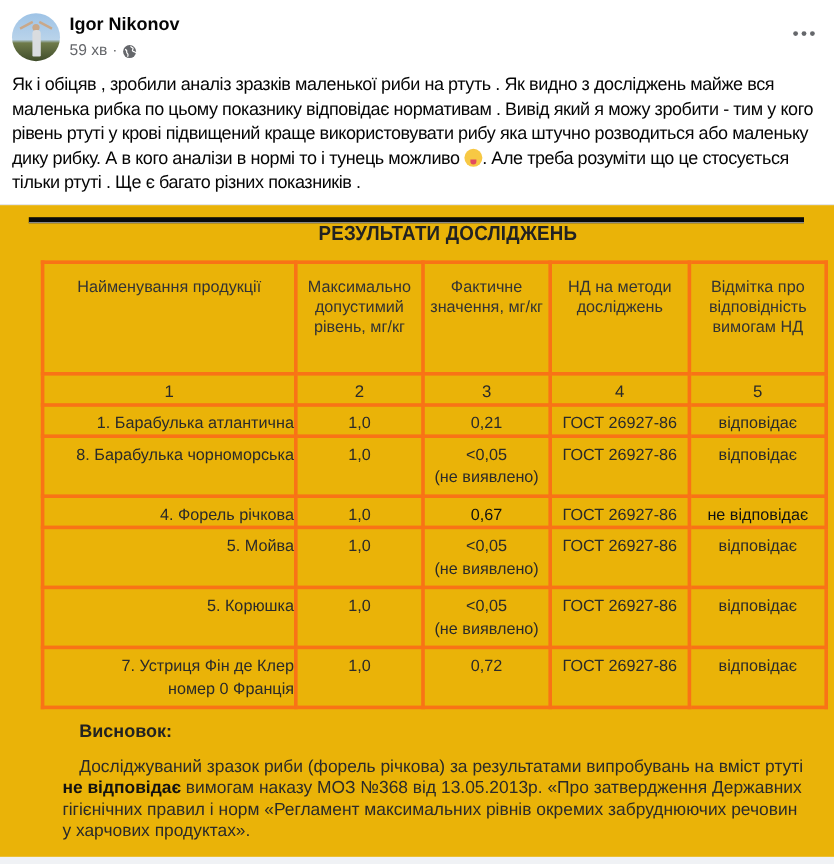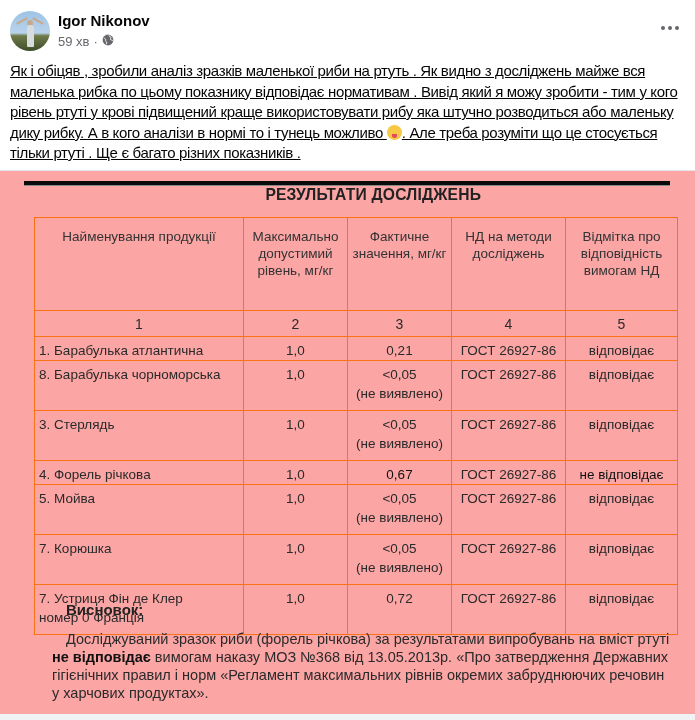--- a/index.html
+++ b/index.html
@@ -32,73 +32,72 @@
     .avatar .arm-l { left: 6px; transform: rotate(-28deg); }
     .avatar .arm-r { left: 22px; transform: rotate(28deg); }
     .author-name {
       position: absolute; left: 58px; top: 12px;
       font-size: 15px; font-weight: bold; color: #050505;
       cursor: pointer;
     }
     .post-meta {
       position: absolute; left: 58px; top: 34px;
       font-size: 13px; color: #65676b;
-      display: flex; align-items: flex-start;
+      display: flex; align-items: flex-end;
     }
     .post-meta .dot { margin: 0 4px; }
     .globe-icon { width: 12px; height: 12px; display: inline-block; }
     .more-button {
       position: absolute; left: 656px; top: 20px; width: 28px; height: 16px;
       display: flex; align-items: center; justify-content: center; gap: 3px;
       cursor: pointer;
     }
     .more-button span { width: 4px; height: 4px; border-radius: 50%; background: #65676b; display: block; }
 
     
     .post-text {
       position: absolute; left: 10px; top: 61px; width: 680px;
       font-size: 15px; line-height: 20.5px; color: #050505;
       letter-spacing: -0.35px;
-      text-decoration: underline;
     }
     .emoji {
       display: inline-block; width: 15px; height: 15px; border-radius: 50%;
       background: #f7c844; vertical-align: -2px; position: relative;
     }
     .emoji::after {
       content: ""; position: absolute; left: 5px; top: 9px; width: 5px; height: 4px;
       background: #e24b5e; border-radius: 0 0 3px 3px;
     }
 
     
     .photo {
       position: absolute; left: 0; top: 170px; width: 695px; height: 550px;
-      background: #fca5a5; border-top: 1px solid #e4e6eb; overflow: hidden;
+      background: #eab308; border-top: 1px solid #e4e6eb; overflow: hidden;
       cursor: pointer;
     }
     .doc-bar {
       position: absolute; left: 24px; top: 10px; width: 646px; height: 4px;
       background: #0a0a0a; border-bottom: 1px solid #888;
     }
     .doc-title {
       position: absolute; left: 0; top: 14px; width: 695px; text-align: center;
       font-size: 17px; font-weight: bold; color: #222; letter-spacing: 0.2px;
     }
     .doc-title span { display: inline-block; transform: scaleX(0.92); margin-left: 52px; }
     table.results {
       position: absolute; left: 34px; top: 46px;
       border-collapse: collapse; color: #2a2a2a;
       font-size: 13.5px;
     }
     table.results td, table.results th {
-      border: 1px solid #f97316; padding: 0; text-align: center; vertical-align: top;
+      border: 3px solid #f97316; padding: 0; text-align: center; vertical-align: top;
       font-weight: normal;
     }
     table.results th { padding-top: 10px; line-height: 17px; color: #333; }
-    table.results td.name { text-align: left; padding-left: 4px; }
+    table.results td.name { text-align: right; padding-left: 4px; }
     .c1 { width: 208px; } .c2 { width: 103px; } .c3 { width: 103px; }
     .c4 { width: 113px; } .c5 { width: 111px; }
     tr.head-row { height: 93px; }
     tr.num-row { height: 26px; }
     tr.num-row td { padding-top: 6px; font-size: 14px; }
     tr.h1 { height: 24px; }
     tr.h2 { height: 50px; }
     table.results td { padding-top: 4px; line-height: 19px; }
     .bold { font-weight: bold; color: #111; }
     .conclusion-title {
@@ -170,43 +169,36 @@
       <td>ГОСТ 26927-86</td>
       <td>відповідає</td>
     </tr>
     <tr class="h2">
       <td class="name">8. Барабулька чорноморська</td>
       <td>1,0</td>
       <td><span>&lt;0,05</span><br><span>(не виявлено)</span></td>
       <td>ГОСТ 26927-86</td>
       <td>відповідає</td>
     </tr>
-    <tr class="h2">
-      <td class="name">3. Стерлядь</td>
-      <td>1,0</td>
-      <td><span>&lt;0,05</span><br><span>(не виявлено)</span></td>
-      <td>ГОСТ 26927-86</td>
-      <td>відповідає</td>
-    </tr>
     <tr class="h1">
       <td class="name">4. Форель річкова</td>
       <td>1,0</td>
       <td class="bold"><span>0,67</span></td>
       <td>ГОСТ 26927-86</td>
       <td class="bold">не відповідає</td>
     </tr>
     <tr class="h2">
       <td class="name">5. Мойва</td>
       <td>1,0</td>
       <td><span>&lt;0,05</span><br><span>(не виявлено)</span></td>
       <td>ГОСТ 26927-86</td>
       <td>відповідає</td>
     </tr>
     <tr class="h2">
-      <td class="name">7. Корюшка</td>
+      <td class="name">5. Корюшка</td>
       <td>1,0</td>
       <td><span>&lt;0,05</span><br><span>(не виявлено)</span></td>
       <td>ГОСТ 26927-86</td>
       <td>відповідає</td>
     </tr>
     <tr class="h2">
       <td class="name"><span>7. Устриця Фін де Клер</span><br><span>номер 0 Франція</span></td>
       <td>1,0</td>
       <td><span>0,72</span></td>
       <td>ГОСТ 26927-86</td>

